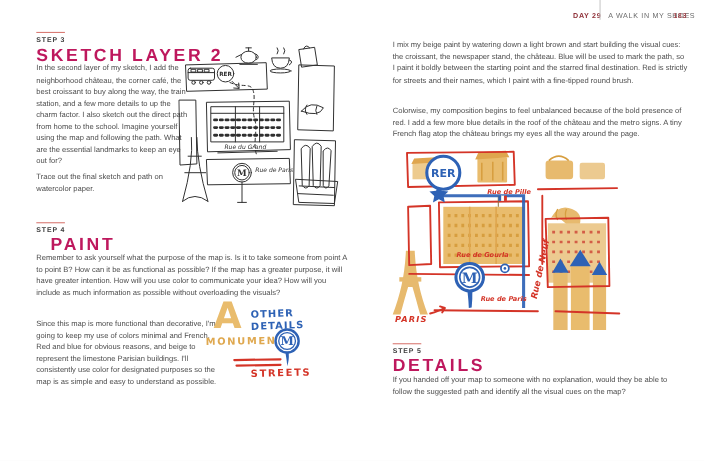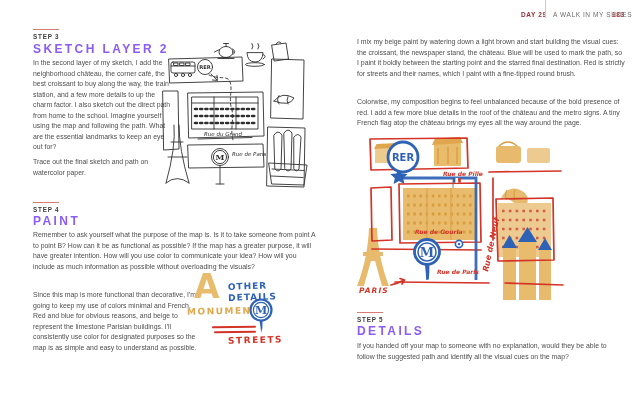--- a/index.html
+++ b/index.html
@@ -8,21 +8,21 @@
   .abs{position:absolute;}
   
   .hdr{font-size:6.5px;letter-spacing:0.6px;white-space:nowrap;}
   .hdr-day{color:#8f3038;font-weight:bold;}
   .hdr-title{color:#6d6d6d;}
   .hdr-page{color:#a2454b;font-weight:bold;}
   .hdr-rule{width:1px;background:#c9c9c9;}
   
   .step-rule{height:1px;background:#d97b74;width:26px;margin-bottom:3px;}
   .step-label{font-size:6.3px;font-weight:bold;letter-spacing:0.8px;color:#3c3c3c;}
-  .sec-title{font-size:12px;font-weight:bold;letter-spacing:2.4px;color:#8b5cf6;}
+  .sec-title{font-size:16px;font-weight:bold;letter-spacing:2.4px;color:#be185d;}
   .body-txt{font-size:6.9px;line-height:10.5px;color:#4d4d4d;}
   
   .hand{font-family:"DejaVu Sans",sans-serif;font-weight:bold;}
   .legend-a{font-size:33px;color:#e9bc6d;line-height:30px;}
   .legend-blue{color:#2e62b5;font-size:9px;letter-spacing:1px;line-height:11px;}
   .legend-yellow{color:#dfa84f;font-size:9px;letter-spacing:1.5px;}
   .legend-red{color:#d43427;font-size:9px;letter-spacing:1.5px;}
   .red-line{height:2px;background:#d43427;border-radius:2px;}
   
   .ink-label{font-family:"DejaVu Sans",sans-serif;font-style:italic;font-size:5.5px;fill:#2f2f2f;}
@@ -124,21 +124,21 @@
     <text x="43" y="34" class="ink-rer">RER</text>
     <text x="58" y="125" class="ink-m">M</text>
     <text x="42" y="100.5" class="ink-label">Rue du Grand</text>
     <text x="70" y="121" class="ink-label">Rue de Paris</text>
   </svg>
 
   <div class="abs" style="left:33px;top:202px;">
     <div class="step-rule"></div>
     <div class="step-label">STEP 4</div>
   </div>
-  <div class="abs sec-title" style="left:33px;top:214px;text-align:right;">PAINT</div>
+  <div class="abs sec-title" style="left:46px;top:214px;text-align:right;">PAINT</div>
   <div class="abs body-txt" style="left:33px;top:230px;width:284px;">Remember to ask yourself what the purpose of the map is. Is it to take someone from point A to point B? How can it be as functional as possible? If the map has a greater purpose, it will have greater intention. How will you use color to communicate your idea? How will you include as much information as possible without overloading the visuals?</div>
   <div class="abs body-txt" style="left:33px;top:290px;width:172px;">Since this map is more functional than decorative, I'm going to keep my use of colors minimal and French. Red and blue for obvious reasons, and beige to represent the limestone Parisian buildings. I'll consistently use color for designated purposes so the map is as simple and easy to understand as possible.</div>
 
   <div class="abs hand legend-a" style="left:194px;top:272px;">A</div>
   <div class="abs hand legend-blue" style="left:228px;top:281px;width:52px;transform:rotate(-2deg);">OTHER DETAILS</div>
   <div class="abs hand legend-yellow" style="left:187px;top:306px;transform:rotate(-1deg);">MONUMENTS</div>
   <svg class="abs" style="left:247px;top:297px;" width="28" height="38" viewBox="0 0 28 38">
     <circle cx="14" cy="13" r="10.5" fill="#ffffff" stroke="#2e62b5" stroke-width="2.2"></circle>
     <circle cx="14" cy="13" r="7.6" fill="none" stroke="#2e62b5" stroke-width="1.2"></circle>
     <path d="M12.5,24 q1.5,8 1.5,12 q2,-5 1.5,-12 z" fill="#2e62b5"></path>

